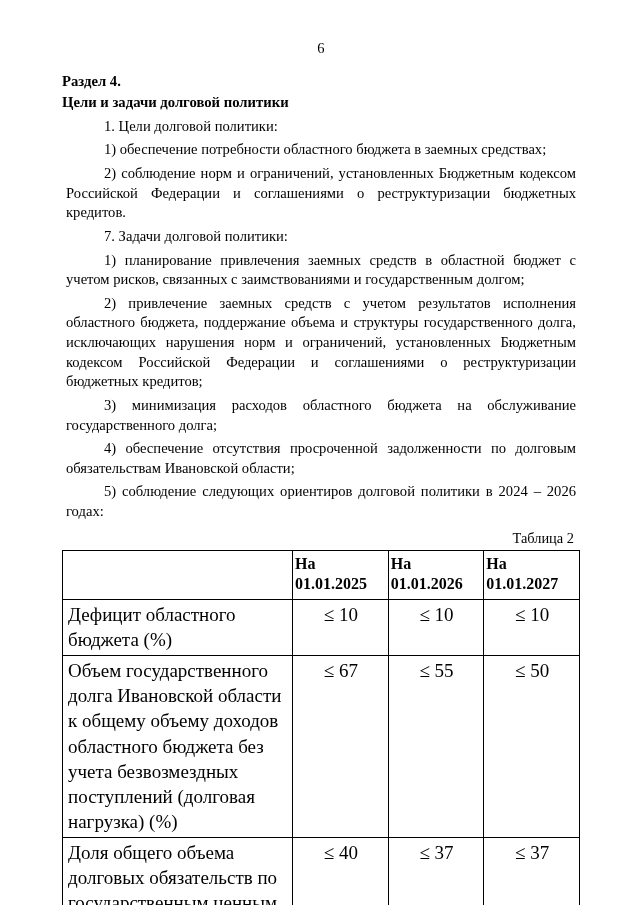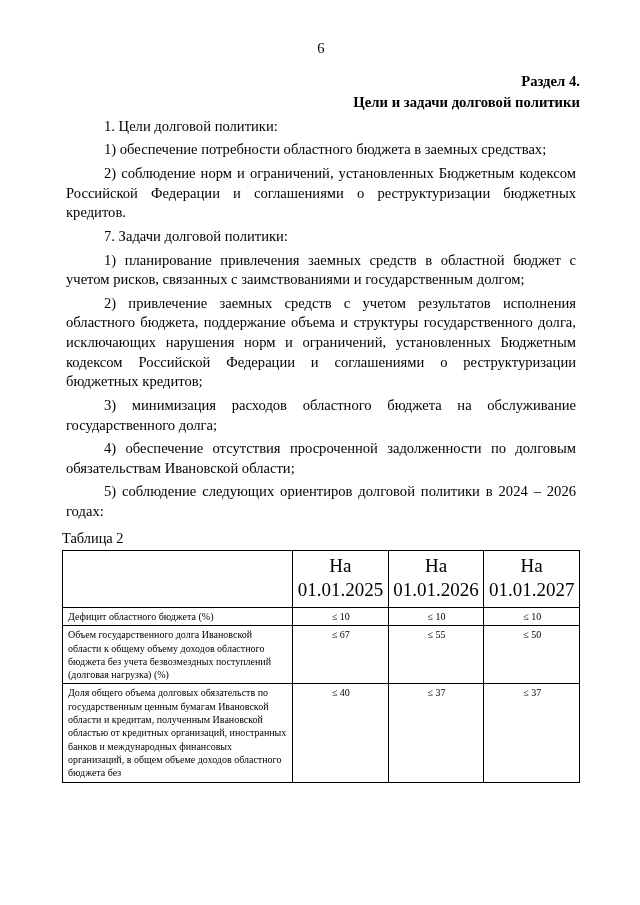--- a/index.html
+++ b/index.html
@@ -22,59 +22,59 @@
     box-sizing: border-box;
     padding: 40px 60px 0 62px;
   }
   .page-number {
     text-align: center;
     font-size: 14.5px;
     margin: 0 0 14px 0;
     letter-spacing: 0.2px;
   }
   .heading {
-    text-align: right;
+    text-align: left;
     font-weight: bold;
     font-size: 14.7px;
     line-height: 1.42;
     margin: 0;
   }
   .heading.second {
   }
   p.body {
     font-size: 14.6px;
     line-height: 1.345;
     margin: 4px;
     text-align: justify;
     text-indent: 38px;
     hyphens: none;
   }
   .table-caption {
     font-size: 14.4px;
-    text-align: left;
+    text-align: right;
     margin: 8px 0 3px 0;
     padding-right: 6px;
   }
   table.data {
     border-collapse: collapse;
     width: 100%;
     table-layout: fixed;
   }
   table.data td, table.data th {
     border: 1px solid #000000;
     vertical-align: top;
-    font-size: 10px;
+    font-size: 19px;
     line-height: 1.33;
     padding: 2px 4px 2px 5px;
     font-weight: normal;
   }
   table.data th {
-    text-align: center;
-    font-weight: normal;
-    font-size: 19px;
+    text-align: left;
+    font-weight: bold;
+    font-size: 16px;
     padding: 3px 2px 4px 2px;
     line-height: 1.3;
   }
   table.data td.val {
     text-align: center;
     margin-top: 32px;
   }
   col.c1 { width: 44.5%; }
   col.c2 { width: 18.5%; }
   col.c3 { width: 18.5%; }

